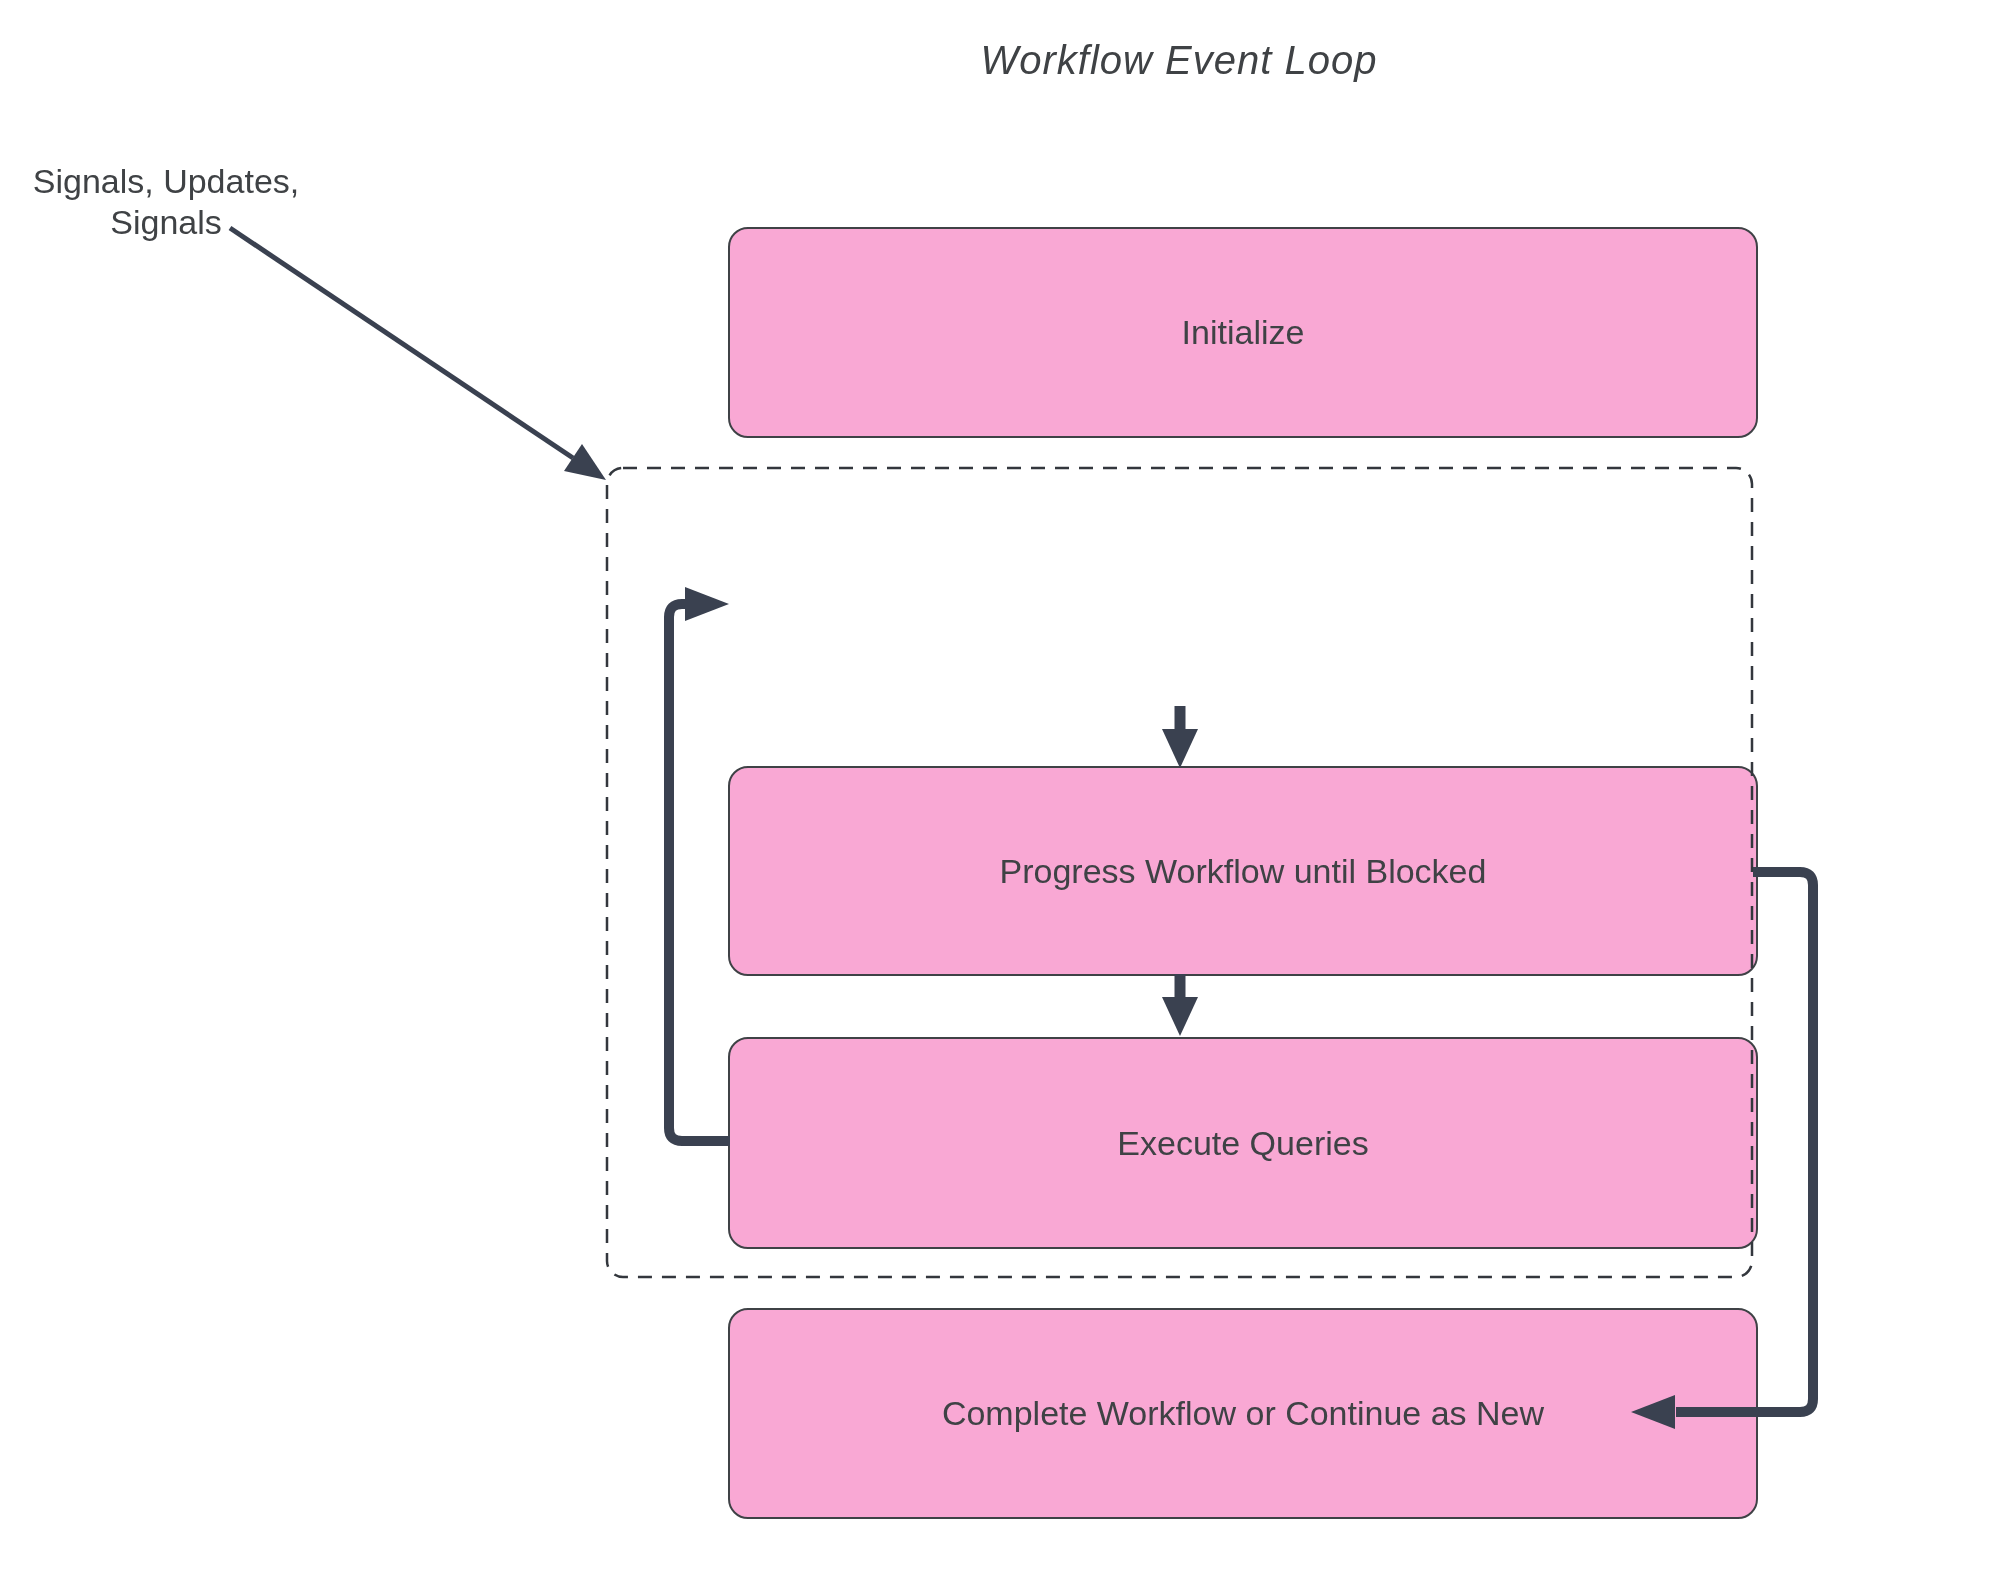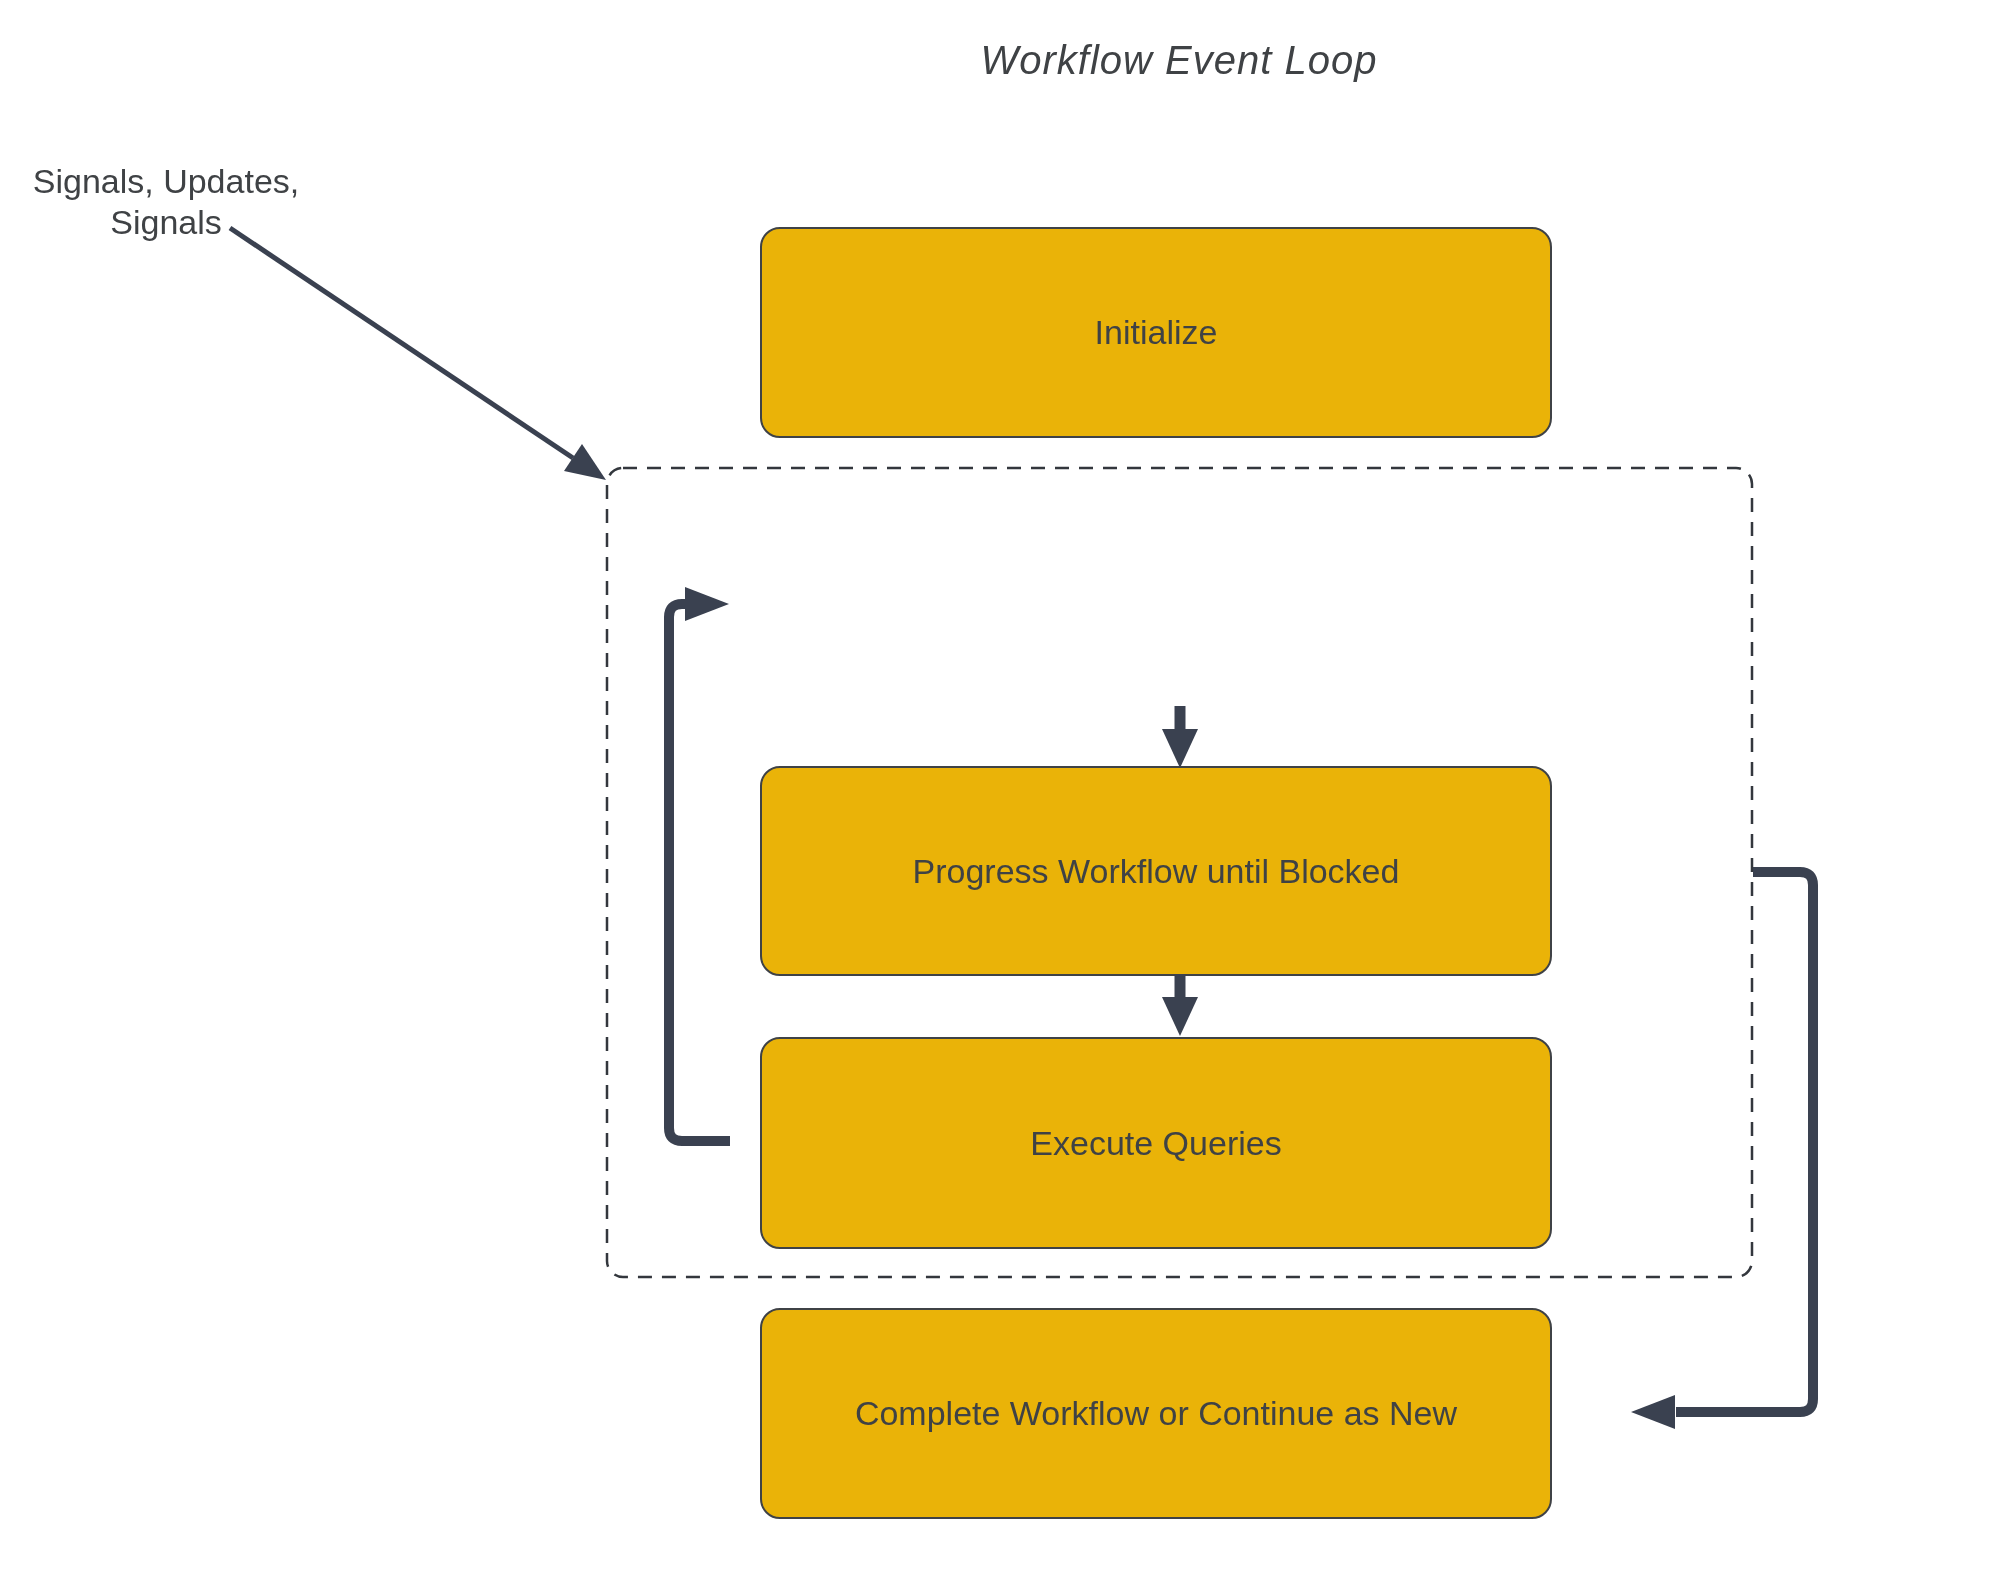--- a/index.html
+++ b/index.html
@@ -36,31 +36,30 @@
     text-align:center;
     font-size:34px;
     line-height:41px;
     color:var(--text);
     margin-top:21px;
   }
   .ext-label span{display:block;}
   .node{
     position:absolute;
     left:728px;
-    width:792px;
-    background:#eab308;
+    width:1030px;
+    background:#f9a8d4;
     border:2px solid var(--box-border);
     border-radius:20px;
     display:flex;
     align-items:center;
     justify-content:center;
     text-align:center;
     font-size:34px;
     color:var(--text);
-    margin-left:32px;
   }
   #node-initialize       {top:227px; height:211px;}
   #node-progress-signals {top:498px; height:211px;}
   #node-progress-workflow{top:766px; height:210px;text-align:center;}
   #node-execute-queries  {top:1037px;height:212px;}
   #node-complete         {top:1308px;height:211px;text-align:right;}
   svg.connectors{
     position:absolute;
     left:0; top:0;
     width:2006px; height:1576px;

